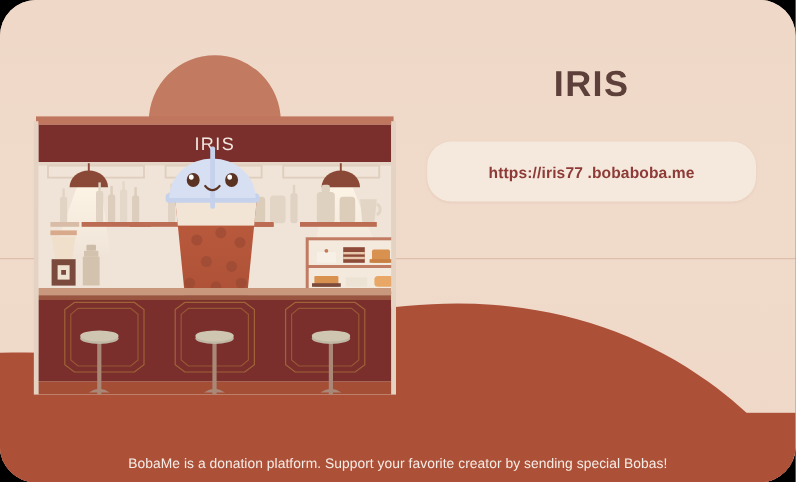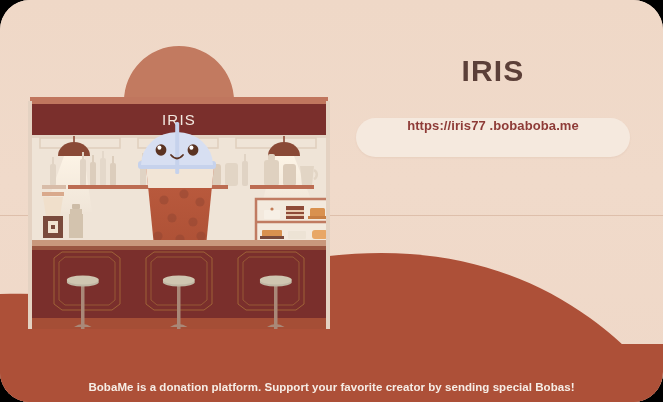--- a/index.html
+++ b/index.html
@@ -64,24 +64,25 @@
   .creator-name {
     font-size: 30px;
     font-weight: bold;
     letter-spacing: 1.2px;
     color: #5C4039;
     margin-top: 14px;
   }
   .url-pill {
     margin: 30px auto 0;
     width: 274px;
-    height: 39px;
+    height: 50px;
     border-radius: 20px;
     background: #F5E9DE;
     display: flex;
+    align-items: center;
     justify-content: center;
     box-shadow: 0 1px 2px rgba(140,90,70,0.08);
   }
   .url-text {
     font-size: 13px;
     font-weight: bold;
     color: #8E3B37;
     letter-spacing: .1px;
   }
 
@@ -90,21 +91,21 @@
     position: absolute;
     left: 0; right: 0; bottom: 0;
     height: 58px;
     background: #AD5038;
     display: flex;
     align-items: center;
     justify-content: center;
   }
   .footer-text {
     font-size: 11.5px;
-    font-weight: bold;
+    font-weight: normal;
     color: #F6EDE6;
     letter-spacing: .05px;
     margin-top: 28px;
   }
 
   
   .shop {
     position: absolute;
     left: 28px; top: 44px;
     width: 302px;

